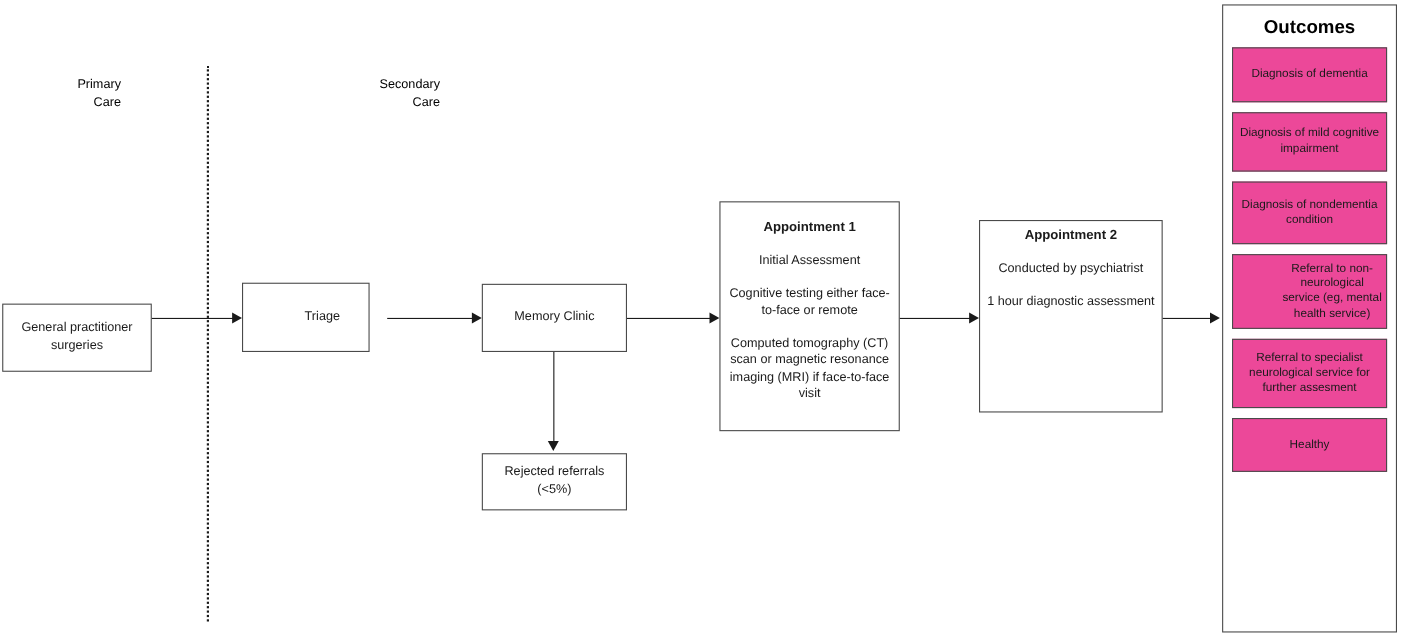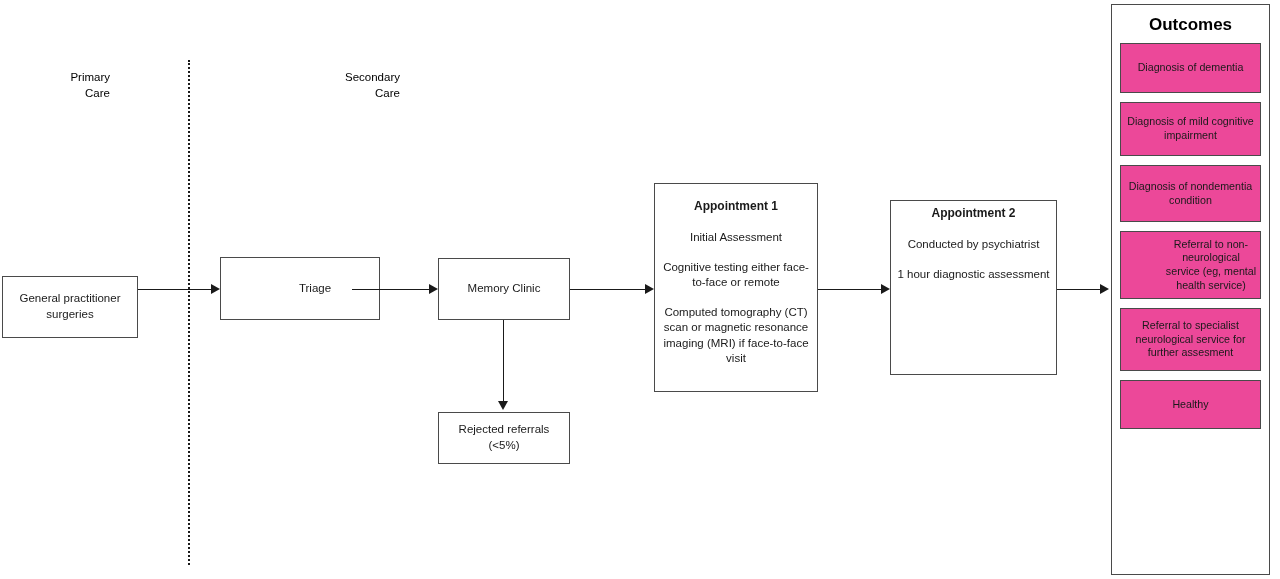--- a/index.html
+++ b/index.html
@@ -140,21 +140,21 @@
   <div class="divider" style="left:188px; top:60px; height:505px;"></div>
 
   <div class="node" style="left:2px; top:276px; width:136px; height:62px;">
     <span class="line">General practitioner</span>
     <span class="line">surgeries</span>
   </div>
 
   <div class="hline" style="left:138px; top:289px; width:75px;"></div>
   <div class="arrow-right" style="left:211px; top:284px;"></div>
 
-  <div class="node" style="left:220px; top:257px; width:160px; height:63px;padding-left:36px;">
+  <div class="node" style="left:220px; top:257px; width:116px; height:63px;padding-left:36px;">
     <span class="line">Triage</span>
   </div>
 
   <div class="hline" style="left:352px; top:289px; width:79px;"></div>
   <div class="arrow-right" style="left:429px; top:284px;"></div>
 
   <div class="node" style="left:438px; top:258px; width:132px; height:62px;">
     <span class="line">Memory Clinic</span>
   </div>
 

